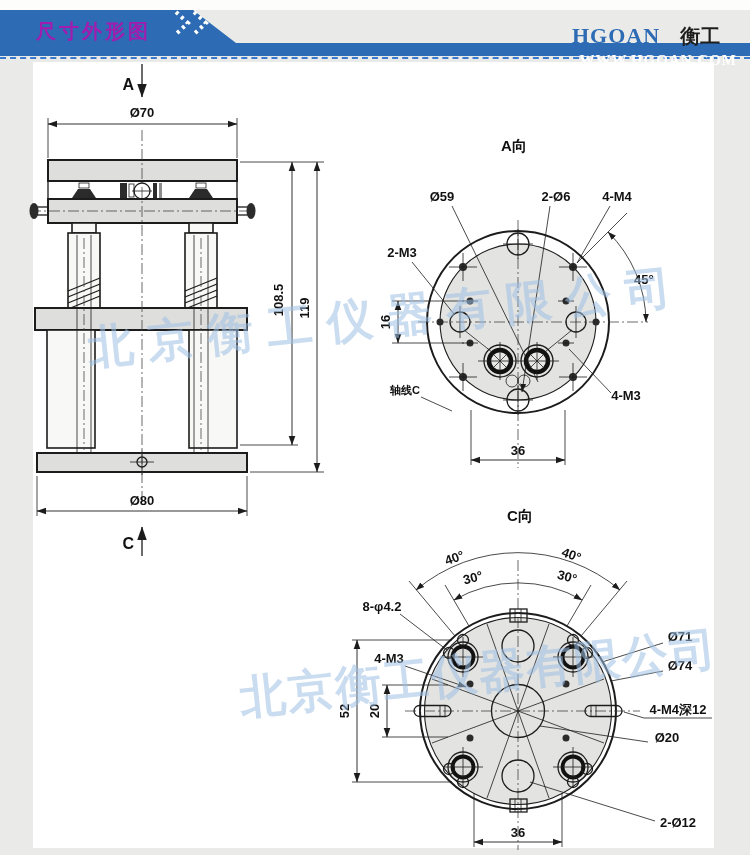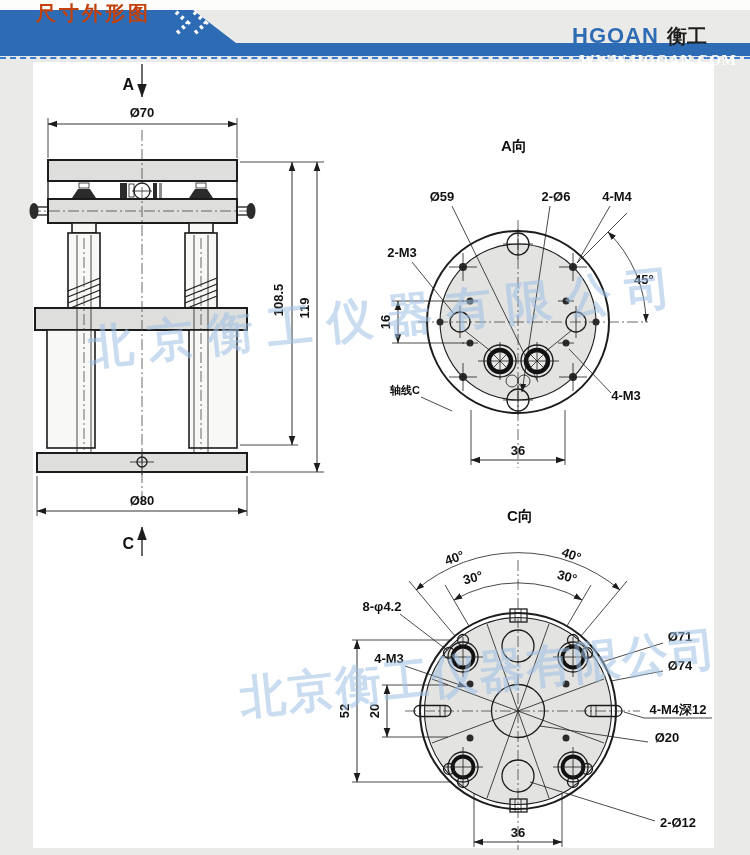--- a/index.html
+++ b/index.html
@@ -3,27 +3,27 @@
 <meta charset="utf-8">
 <style>
   html,body{margin:0;padding:0;}
   body{width:750px;height:855px;background:#eaeae8;position:relative;overflow:hidden;
        font-family:"Liberation Sans",sans-serif;}
   .panel{position:absolute;left:33px;top:62px;width:681px;height:786px;background:#ffffff;}
   
   .topstrip{position:absolute;left:0;top:0;width:750px;height:10px;background:#fdfdfc;}
   .banner{position:absolute;left:0;top:10px;width:750px;height:46px;background:#2d6bb4;
           clip-path:polygon(0 0,193px 0,236px 33px,750px 33px,750px 46px,0 46px);}
-  .banner-title{position:absolute;left:36px;top:0;color:#c2410c;font-size:20px;font-weight:bold;
+  .banner-title{position:absolute;left:36px;top:18px;color:#a21caf;font-size:20px;font-weight:bold;
           letter-spacing:3px;}
   .chev{position:absolute;left:172px;top:9px;}
   .logo{position:absolute;left:572px;top:23px;width:170px;height:20px;white-space:nowrap;}
   .logo .en{color:#2d6bb4;font-size:22px;font-weight:900;letter-spacing:1px;
-          font-family:Liberation Sans, sans-serif;}
-  .logo .cn{color:#1d1d1d;font-size:20px;font-weight:bold;margin-left:8px;}
+          font-family:Liberation Serif, serif;}
+  .logo .cn{color:#1d1d1d;font-size:20px;font-weight:bold;margin-left:20px;}
   .site{position:absolute;right:13px;top:52px;color:#ffffff;font-size:15px;font-weight:bold;
         font-family:"Liberation Serif",serif;letter-spacing:1px;}
   .dashline{position:absolute;left:0;top:57px;width:750px;border-top:2px dashed #3a7bd0;}
   
   .wm{position:absolute;color:#9fc0e4;opacity:.55;font-family:"Liberation Serif",serif;
       font-weight:bold;pointer-events:none;white-space:nowrap;z-index:5;}
   .wm1{left:88px;top:318px;font-size:46px;letter-spacing:14px;transform:rotate(-6deg);
        transform-origin:left center;}
   .wm2{left:240px;top:668px;font-size:46px;letter-spacing:2px;transform:rotate(-6deg);
        transform-origin:left center;}

